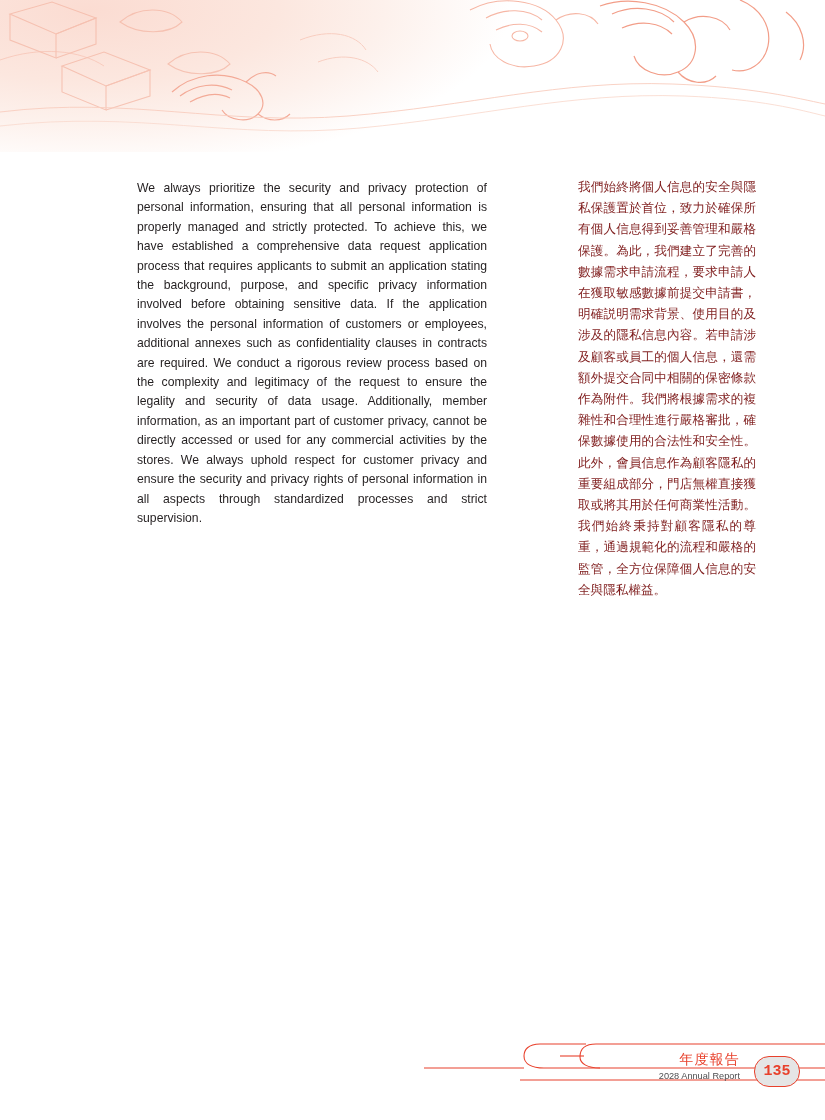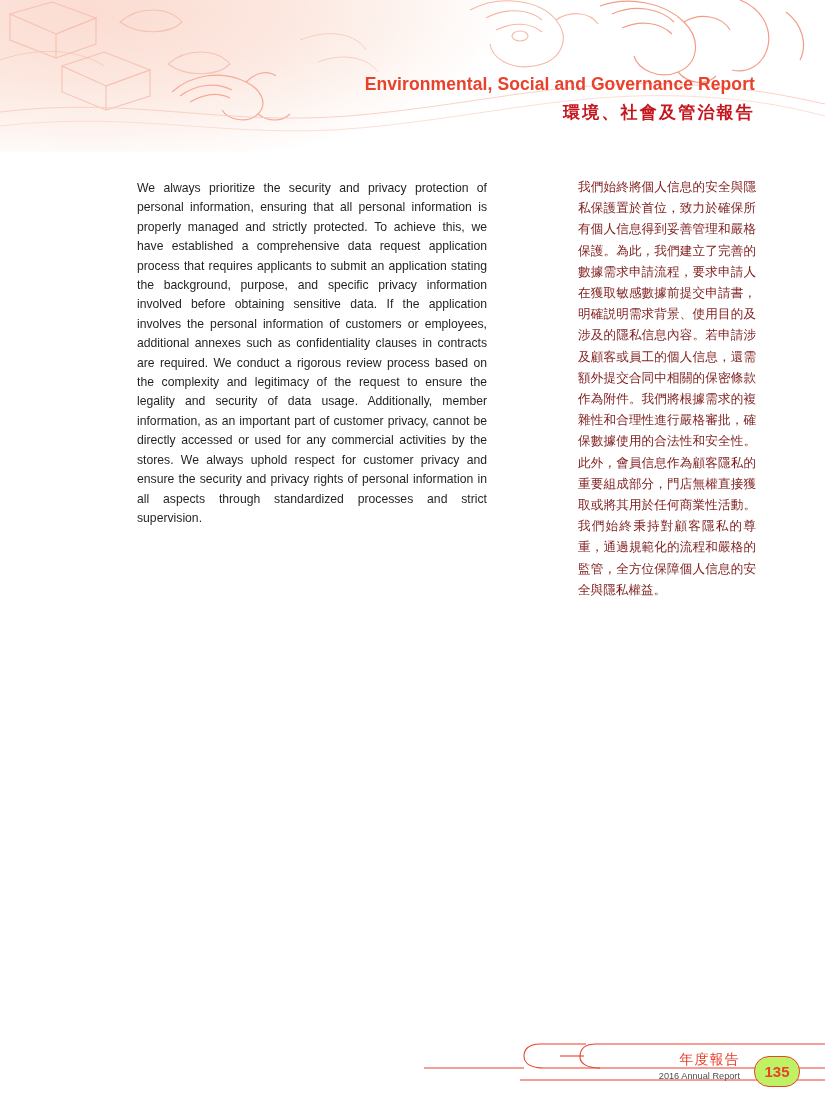--- a/index.html
+++ b/index.html
@@ -136,21 +136,22 @@
     width: 44px;
     height: 29px;
     border: 1.4px solid #e8412c;
     border-radius: 15px;
     color: #e8412c;
     font-size: 15px;
     font-weight: bold;
     display: flex;
     align-items: center;
     justify-content: center;
-    background: #bef264;
+    background: #e5e5e5;
+    font-family: Liberation Mono, monospace;
   }
 </style>
 </head>
 <body>
 
 <div class="header-band">
   <div class="bg"></div>
 
   <svg width="825" height="152" viewBox="0 0 825 152" style="position:absolute;left:0;top:0;">
     <g stroke="#f4b7a5" stroke-width="1.1" fill="none" opacity="0.75">
@@ -189,24 +190,20 @@
     <g stroke="#f6c0b0" stroke-width="1" fill="none" opacity="0.7">
       <path d="M300 40 C330 28 356 34 366 50"></path>
       <path d="M318 62 C344 52 368 58 378 72"></path>
       <path d="M0 60 C40 46 80 50 104 66"></path>
     </g>
     <path d="M0 106 C120 92 210 122 330 112 C450 102 540 74 660 78 C740 81 790 94 825 100 L825 152 L0 152 Z" fill="#ffffff" opacity="0.0"></path>
     <path d="M0 112 C130 96 220 126 348 116 C470 106 560 80 672 84 C754 87 796 98 825 104" stroke="#f8cdbf" stroke-width="1" fill="none" opacity="0.9"></path>
     <path d="M0 126 C140 110 230 140 360 128 C480 117 570 92 684 96 C762 99 800 110 825 116" stroke="#fadbd0" stroke-width="1" fill="none" opacity="0.9"></path>
   </svg>
 
-  <div class="header-title">
-    <div class="en">Environmental, Social and Governance Report</div>
-    <div class="zh">環境、社會及管治報告</div>
-  </div>
 </div>
 
 <div class="content">
   <div class="col-en">
     <p>We always prioritize the security and privacy protection of personal information, ensuring that all personal information is properly managed and strictly protected. To achieve this, we have established a comprehensive data request application process that requires applicants to submit an application stating the background, purpose, and specific privacy information involved before obtaining sensitive data. If the application involves the personal information of customers or employees, additional annexes such as confidentiality clauses in contracts are required. We conduct a rigorous review process based on the complexity and legitimacy of the request to ensure the legality and security of data usage. Additionally, member information, as an important part of customer privacy, cannot be directly accessed or used for any commercial activities by the stores. We always uphold respect for customer privacy and ensure the security and privacy rights of personal information in all aspects through standardized processes and strict supervision.</p>
   </div>
   <div class="col-zh">
     <p>我們始終將個人信息的安全與隱私保護置於首位，致力於確保所有個人信息得到妥善管理和嚴格保護。為此，我們建立了完善的數據需求申請流程，要求申請人在獲取敏感數據前提交申請書，明確説明需求背景、使用目的及涉及的隱私信息內容。若申請涉及顧客或員工的個人信息，還需額外提交合同中相關的保密條款作為附件。我們將根據需求的複雜性和合理性進行嚴格審批，確保數據使用的合法性和安全性。此外，會員信息作為顧客隱私的重要組成部分，門店無權直接獲取或將其用於任何商業性活動。我們始終秉持對顧客隱私的尊重，通過規範化的流程和嚴格的監管，全方位保障個人信息的安全與隱私權益。</p>
   </div>
 </div>
@@ -218,16 +215,16 @@
       <path d="M596 44 C584 44 580 50 580 57 C580 64 588 68 600 68"></path>
       <path d="M540 44 L586 44"></path>
       <path d="M596 44 L825 44"></path>
       <path d="M520 80 L825 80"></path>
       <path d="M424 68 L524 68"></path>
       <path d="M560 56 L584 56"></path>
     </g>
   </svg>
   <div class="footer-labels">
     <div class="zh">年度報告</div>
-    <div class="en">2016  Annual Report</div>
+    <div class="en">2028  Annual Report</div>
   </div>
   <div class="page-badge">135</div>
 </div>
 
 </body></html>

